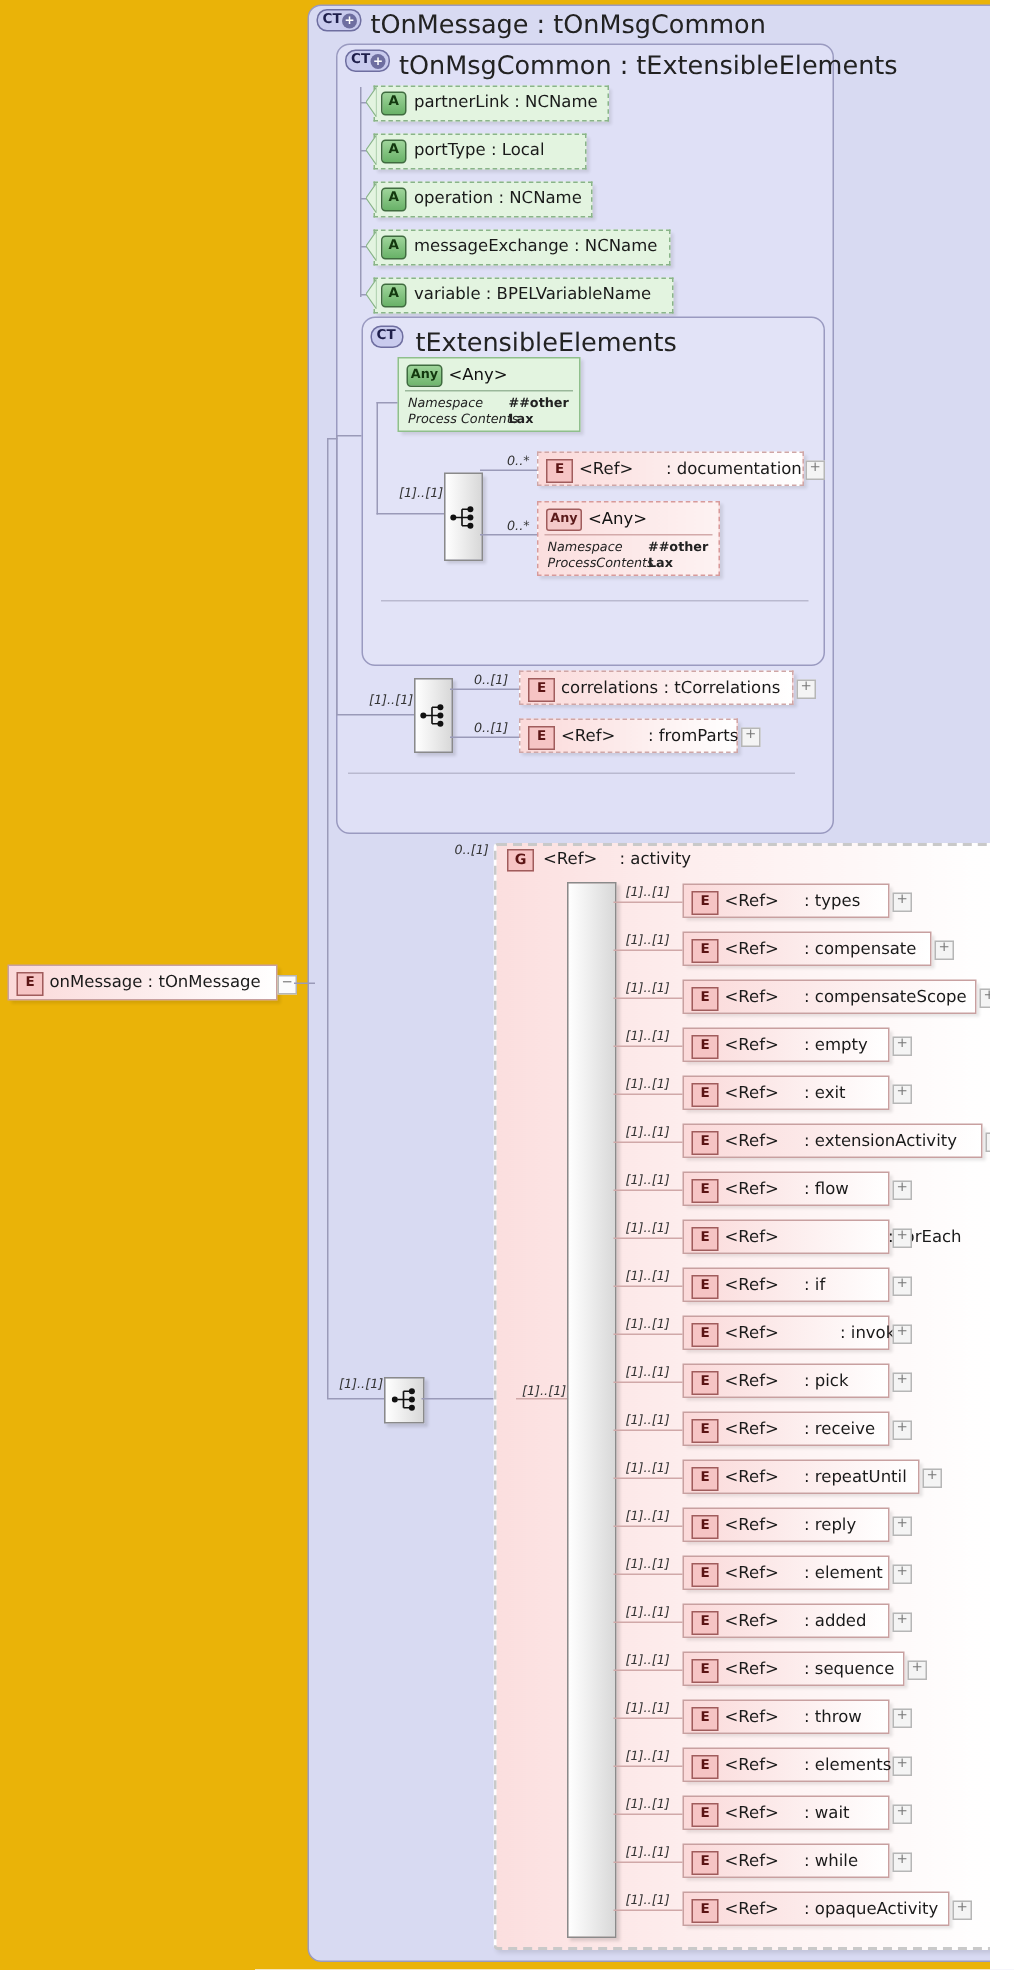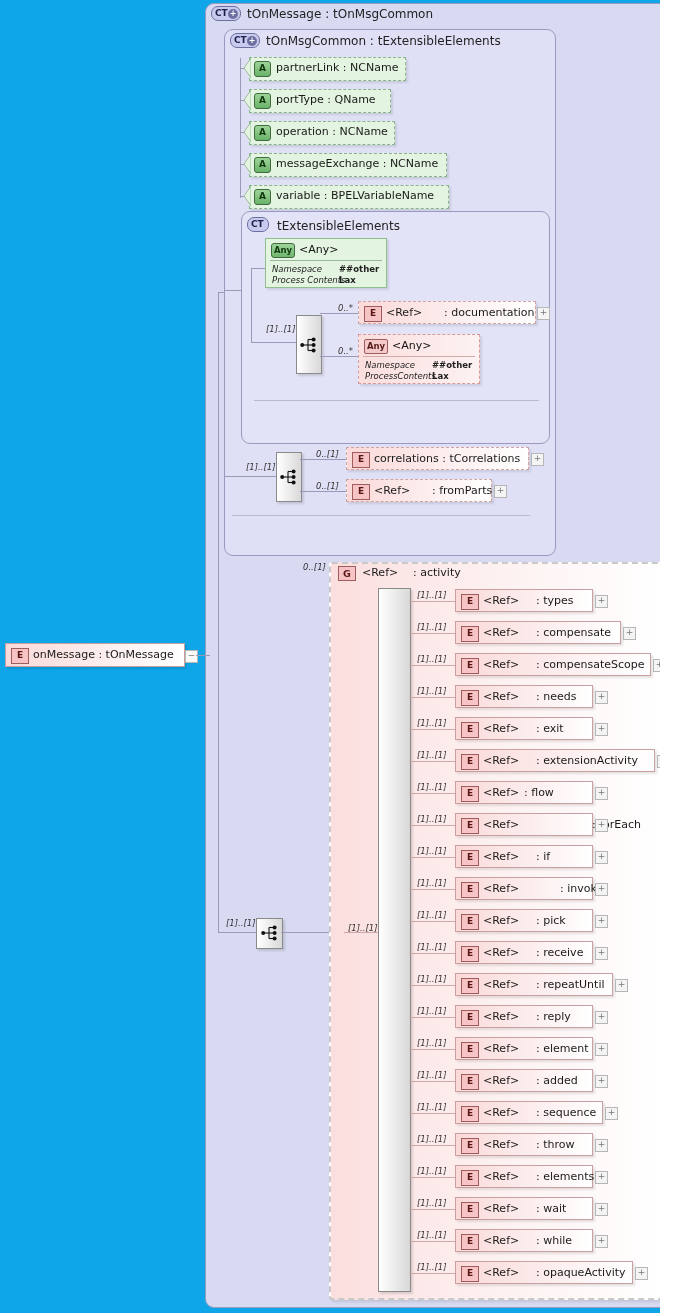--- a/index.html
+++ b/index.html
@@ -1,26 +1,26 @@
 <!DOCTYPE html>
 <html><head>
 <meta charset="utf-8">
 <style>
   html,body{margin:0;padding:0;background:#ffffff;}
   body{font-family:"DejaVu Sans","Liberation Sans",sans-serif;}
-  #canvas{position:relative;width:660px;height:1313px;overflow:hidden;background:#0ea5e9;}
+  #canvas{position:relative;width:660px;height:1313px;overflow:hidden;background:#eab308;}
 
   
   .abs{position:absolute;box-sizing:border-box;}
 
   
   .ct-box{border:1px solid #9a9ac0;border-radius:9px;background:#d8daf2;}
   .ct-box.inner{background:#dfe0f6;}
   .ct-box.plain{background:#e2e3f7;}
-  .ct-title{position:absolute;font-size:12px;color:#222;white-space:nowrap;}
+  .ct-title{position:absolute;font-size:17px;color:#222;white-space:nowrap;}
 
   
   .badge-ct{position:absolute;width:30px;height:15px;border:1px solid #6e6ea0;
             border-radius:7px;background:#c9cbee;font-size:9px;color:#1e1e4a;
             text-align:left;line-height:13px;padding-left:3px;box-sizing:border-box;
             font-weight:bold;font-family:"DejaVu Sans","Liberation Sans",sans-serif;}
   .badge-ct .pl{position:absolute;right:2px;top:2px;width:10px;height:10px;border-radius:50%;
             background:#6e6ea0;color:#fff;font-size:8px;line-height:10px;text-align:center;font-weight:bold;}
   .badge-ct.noplus{width:22px;}
 
@@ -121,21 +121,21 @@
       <polygon points="7,0 0,10 7,20" fill="#e3f4e0" stroke="#89b489" stroke-width="0.8"></polygon>
       </svg>
     <span class="abadge">A</span>
     <span class="txt">partnerLink : NCName</span>
   </div>
   <div class="attr" style="left:249px;top:89px;width:140px;">
     <svg class="notch" viewBox="0 0 7 20">
       <polygon points="7,0 0,10 7,20" fill="#e3f4e0" stroke="#89b489" stroke-width="0.8"></polygon>
       </svg>
     <span class="abadge">A</span>
-    <span class="txt">portType : QName</span>
+    <span class="txt">portType : Local</span>
   </div>
   <div class="attr" style="left:249px;top:121px;width:144px;">
     <svg class="notch" viewBox="0 0 7 20">
       <polygon points="7,0 0,10 7,20" fill="#e3f4e0" stroke="#89b489" stroke-width="0.8"></polygon>
       </svg>
     <span class="abadge">A</span>
     <span class="txt">operation : NCName</span>
   </div>
   <div class="attr" style="left:249px;top:153px;width:196px;">
     <svg class="notch" viewBox="0 0 7 20">
@@ -308,21 +308,21 @@
         <span class="ebadge">E</span>
         <span class="ref">&lt;Ref&gt;</span>
         <span class="nm" style="left: 80px;">: compensateScope</span>
       </div>
       <div class="plus" style="left: 653px; top: 659px;">+</div>
       <div class="ln h red" style="left: 409px; top: 697px; width: 46px;"></div>
       <div class="card" style="left: 417px; top: 686px;">[1]..[1]</div>
       <div class="el solid" style="left: 455px; top: 685px; width: 138px;">
         <span class="ebadge">E</span>
         <span class="ref">&lt;Ref&gt;</span>
-        <span class="nm" style="left: 80px;">: needs</span>
+        <span class="nm" style="left: 80px;">: empty</span>
       </div>
       <div class="plus" style="left: 595px; top: 691px;">+</div>
       <div class="ln h red" style="left: 409px; top: 729px; width: 46px;"></div>
       <div class="card" style="left: 417px; top: 718px;">[1]..[1]</div>
       <div class="el solid" style="left: 455px; top: 717px; width: 138px;">
         <span class="ebadge">E</span>
         <span class="ref">&lt;Ref&gt;</span>
         <span class="nm" style="left: 80px;">: exit</span>
       </div>
       <div class="plus" style="left: 595px; top: 723px;">+</div>
@@ -332,21 +332,21 @@
         <span class="ebadge">E</span>
         <span class="ref">&lt;Ref&gt;</span>
         <span class="nm" style="left: 80px;">: extensionActivity</span>
       </div>
       <div class="plus" style="left: 657px; top: 755px;">+</div>
       <div class="ln h red" style="left: 409px; top: 793px; width: 46px;"></div>
       <div class="card" style="left: 417px; top: 782px;">[1]..[1]</div>
       <div class="el solid" style="left: 455px; top: 781px; width: 138px;">
         <span class="ebadge">E</span>
         <span class="ref">&lt;Ref&gt;</span>
-        <span class="nm" style="left: 68px;">: flow</span>
+        <span class="nm" style="left: 80px;">: flow</span>
       </div>
       <div class="plus" style="left: 595px; top: 787px;">+</div>
       <div class="ln h red" style="left: 409px; top: 825px; width: 46px;"></div>
       <div class="card" style="left: 417px; top: 814px;">[1]..[1]</div>
       <div class="el solid" style="left: 455px; top: 813px; width: 138px;">
         <span class="ebadge">E</span>
         <span class="ref">&lt;Ref&gt;</span>
         <span class="nm" style="left: 92px; margin-left: 44px;">: forEach</span>
       </div>
       <div class="plus" style="left: 595px; top: 819px;">+</div>

